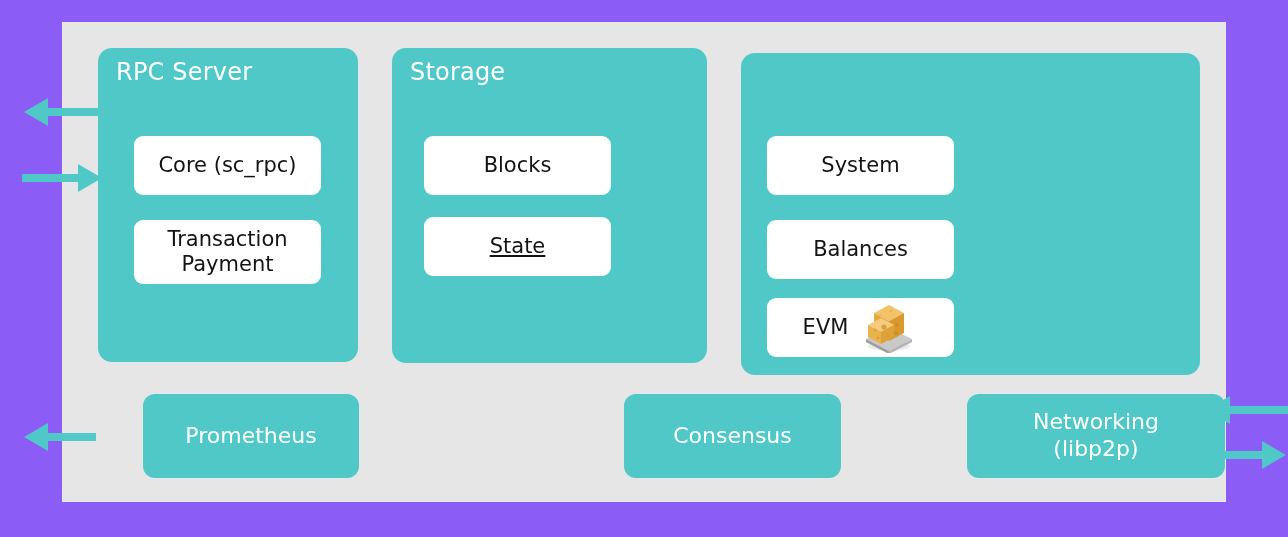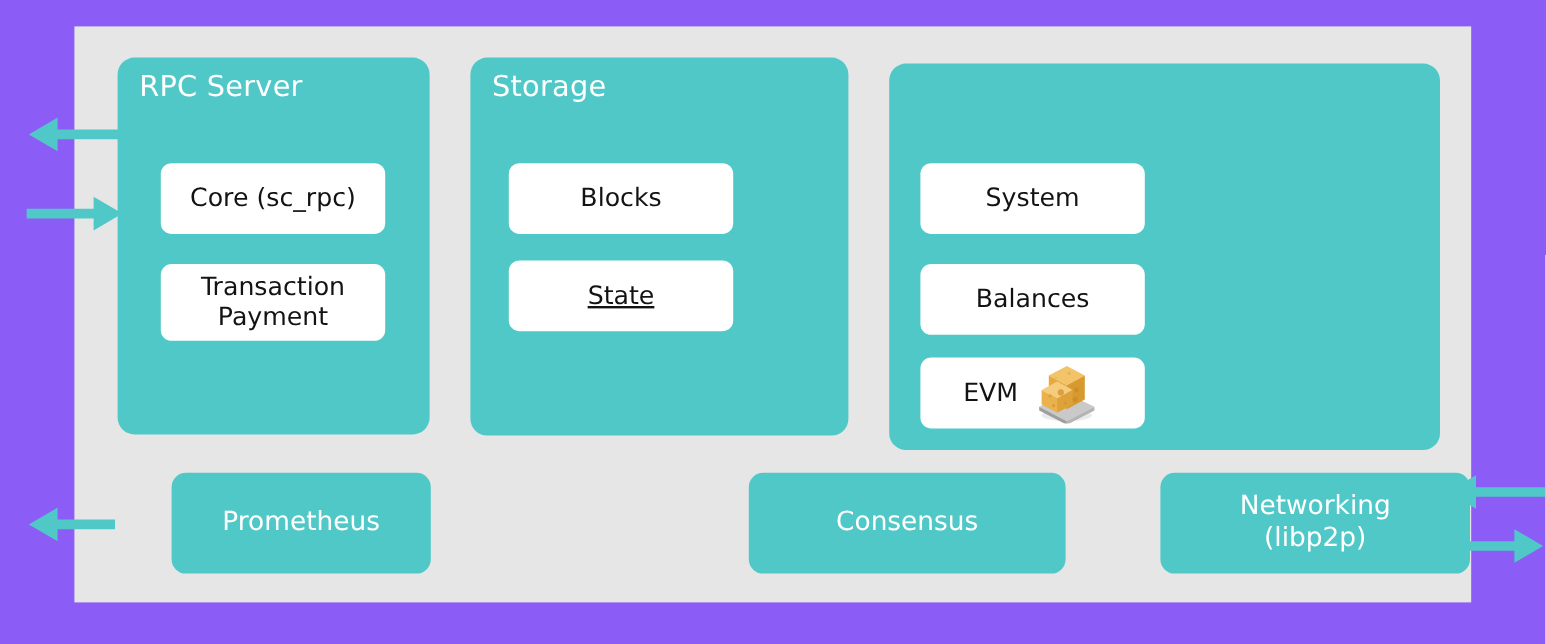--- a/index.html
+++ b/index.html
@@ -197,21 +197,21 @@
 
     <div class="pallet" style="left:26px; top:137px; width:187px; height:59px;">
       <span class="pallet-label">Balances</span>
     </div>
   </div>
 
   <div class="leafbox" style="left:107px; top:394px; width:216px; height:84px;margin-left:36px;">
     <span>Prometheus</span>
   </div>
 
-  <div class="leafbox" style="left:624px; top:394px; width:264px; height:84px;">
+  <div class="leafbox" style="left:624px; top:394px; width:217px; height:84px;">
     <span>Consensus</span>
   </div>
 
   <div class="leafbox" style="left:955px; top:394px; width:258px; height:84px; flex-direction:column;margin-left:12px;">
     <span>Networking</span>
     <span>(libp2p)</span>
   </div>
 
 </div>
 

